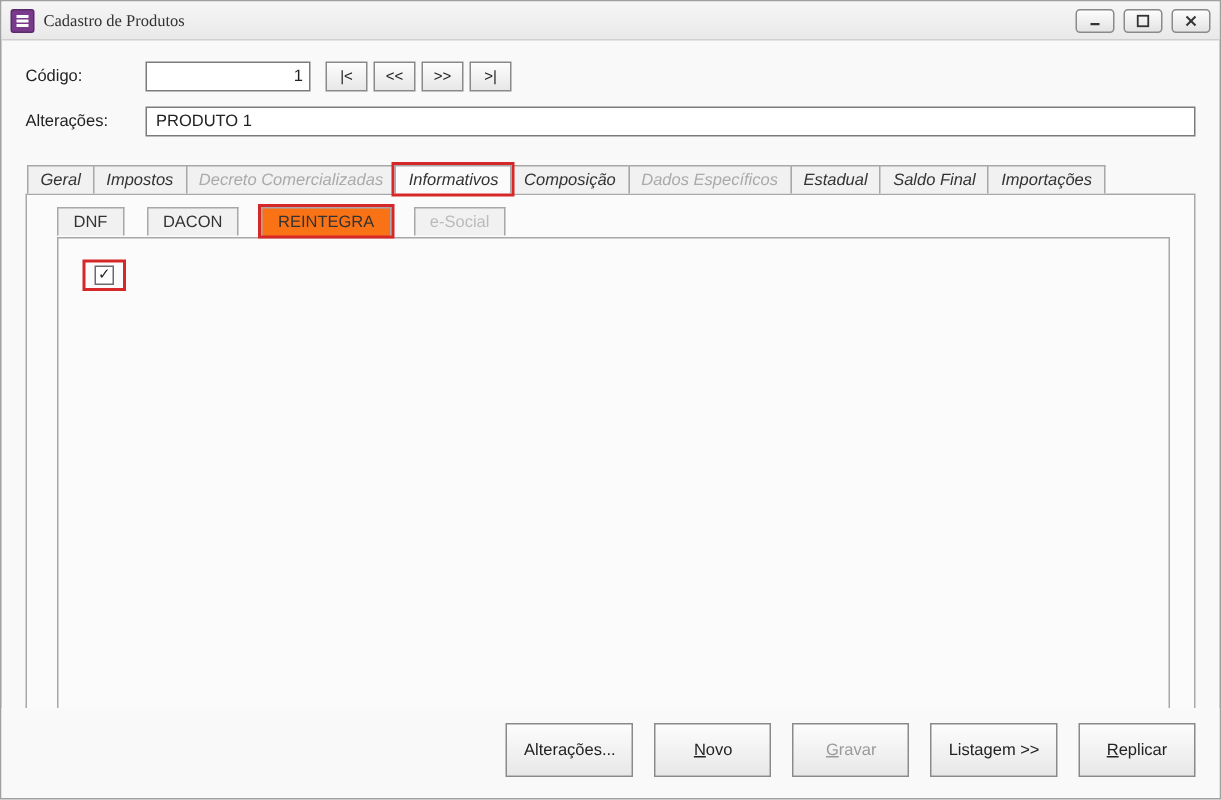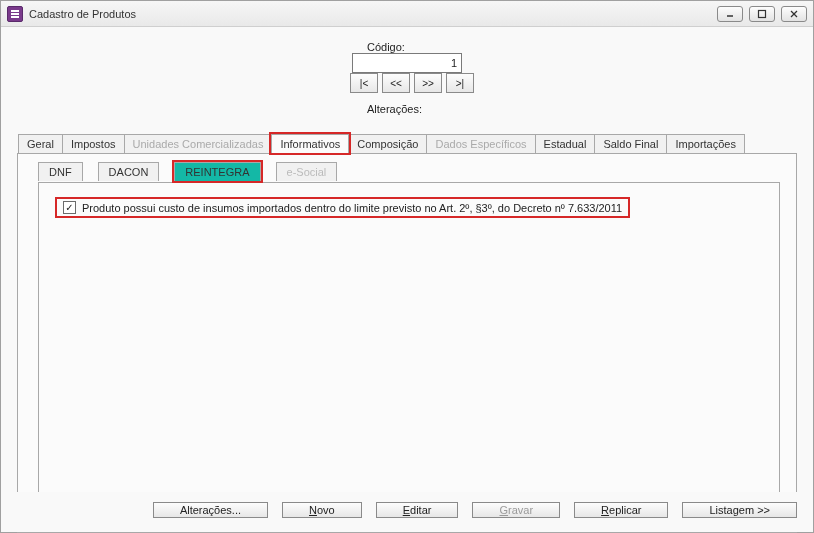--- a/index.html
+++ b/index.html
@@ -30,34 +30,34 @@
     background: #7a3a8b;
     border: 1px solid #5a2a6b;
     border-radius: 2px;
     margin-right: 6px;
     position: relative;
   }
   .titlebar .app-icon::after{
     content:""; position:absolute; left:3px; top:3px; width:8px; height:2px; background:#fff;
     box-shadow:0 3px 0 #fff,0 6px 0 #fff;
   }
-  .titlebar .title { flex:1; color:#333; }
+  .titlebar .title { flex:1; color:#333;font-family:Liberation Serif, serif; }
   .titlebar .win-controls { display:flex; gap:6px; }
   .win-btn {
     width:26px; height:16px; border:1px solid #8a8a8a; border-radius:3px;
     background:linear-gradient(#fdfdfd,#e3e3e3);
     display:flex; align-items:center; justify-content:center;
     font-size:10px; color:#333; cursor:default;
   }
   .win-btn svg{width:10px;height:10px;}
   .client {
     padding: 14px 16px 16px 16px;
   }
   .form-row {
-    display:flex; align-items:center; margin-bottom:10px;flex-direction:column;
+    display:flex; align-items:center; margin-bottom:10px;
   }
   .form-row .label {
     width:80px; color:#222;
   }
   .code-input {
     width:110px; height:20px; border:1px solid #7a7a7a; background:#fff;
     text-align:right; padding:0 4px; line-height:18px;
   }
   .nav-btns { display:flex; gap:4px; margin-left:10px; }
   .nav-btn {
@@ -78,37 +78,38 @@
   .tab-strip {
     display:flex; align-items:flex-end;
     position:absolute; top:-20px; left:0;
   }
   .tab {
     border:1px solid #a8a8a8; border-bottom:none;
     background:#f1f1f1;
     padding:3px 8px; margin-right:-1px;
     color:#333; cursor:default;
     white-space:nowrap;
+    font-style:italic;
   }
   .tab.disabled { color:#aaa; }
   .tab.active { background:#fbfbfb; position:relative; z-index:2; }
   .tab.highlight-red { box-shadow:0 0 0 2px #d62828; position:relative; z-index:3; }
 
   .subtab-strip {
     display:flex; align-items:flex-end;
     position:absolute; top:8px; left:20px;gap:16px;
   }
   .subtab {
     border:1px solid #a8a8a8; border-bottom:none;
     background:#f1f1f1;
     padding:3px 10px; margin-right:-1px;
     color:#333; cursor:default;
   }
   .subtab.disabled { color:#bbb; }
-  .subtab.active { background:#14b8a6; }
+  .subtab.active { background:#f97316; }
   .subtab.highlight-red { box-shadow:0 0 0 2px #d62828; position:relative; z-index:3; }
 
   .sub-panel {
     position:absolute; top:28px; left:20px; right:16px; bottom:16px;
     border:1px solid #a8a8a8; background:#fbfbfb;
     padding:14px 16px;
   }
   .check-row {
     display:inline-flex; align-items:center; gap:6px;
     border:2px solid #d62828; padding:2px 6px;
@@ -120,24 +121,24 @@
   .chk::after{content:"✓"; font-size:10px; line-height:10px; color:#222;}
   .check-row .txt{ color:#222; }
 
   .footer {
     position:absolute; left:0; right:0; bottom:0;
     padding:10px 16px 14px 16px;
     display:flex; justify-content:flex-end; gap:14px;
     background:#f9f9f9;
   }
   .btn {
-    min-width:78px; height:16px; border:1px solid #8a8a8a;
+    min-width:78px; height:36px; border:1px solid #8a8a8a;
     background:linear-gradient(#fdfdfd,#e7e7e7);
-    display:flex; align-items:center; 
-    padding:0 26px; cursor:default;
+    display:flex; align-items:center; justify-content:center;
+    padding:0 11px; cursor:default;
   }
   .btn.disabled { color:#9a9a9a; }
   .btn .u { text-decoration:underline; }
 </style>
 </head>
 <body>
 
 <div class="window">
   <div class="titlebar">
     <div class="app-icon"></div>
@@ -168,66 +169,63 @@
       <div class="code-input">1</div>
       <div class="nav-btns">
         <div class="nav-btn">|&lt;</div>
         <div class="nav-btn">&lt;&lt;</div>
         <div class="nav-btn">&gt;&gt;</div>
         <div class="nav-btn">&gt;|</div>
       </div>
     </div>
     <div class="form-row">
       <div class="label">Alterações:</div>
+      <div class="desc-input">PRODUTO 1</div>
     </div>
 
     <div style="height:20px"></div>
 
     <div class="tabs-outer">
       <div class="tab-strip" id="main-tabs">
           <div class="tab">Geral</div>
           <div class="tab">Impostos</div>
-          <div class="tab disabled">Unidades Comercializadas</div>
+          <div class="tab disabled">Decreto Comercializadas</div>
           <div class="tab active highlight-red">Informativos</div>
           <div class="tab">Composição</div>
           <div class="tab disabled">Dados Específicos</div>
           <div class="tab">Estadual</div>
           <div class="tab">Saldo Final</div>
           <div class="tab">Importações</div>
         </div>
 
       <div class="subtab-strip" id="sub-tabs">
           <div class="subtab">DNF</div>
           <div class="subtab">DACON</div>
           <div class="subtab active highlight-red">REINTEGRA</div>
           <div class="subtab disabled">e-Social</div>
         </div>
 
       <div class="sub-panel">
         <div class="check-row">
           <span class="chk"></span>
-          <span class="txt">Produto possui custo de insumos importados dentro do limite previsto no Art. 2º, §3º, do Decreto nº 7.633/2011</span>
         </div>
       </div>
     </div>
   </div>
 
   <div class="footer">
     <div class="btn">
         <span>Alterações...</span>
       </div>
     <div class="btn">
         <span><span class="u">N</span>ovo</span>
-      </div>
-    <div class="btn">
-        <span><span class="u">E</span>ditar</span>
       </div>
     <div class="btn disabled">
         <span><span class="u">G</span>ravar</span>
       </div>
     <div class="btn">
+        <span>Listagem &gt;&gt;</span>
+      </div>
+    <div class="btn">
         <span><span class="u">R</span>eplicar</span>
-      </div>
-    <div class="btn">
-        <span>Listagem &gt;&gt;</span>
       </div>
   </div>
 </div>
 
 </body></html>

